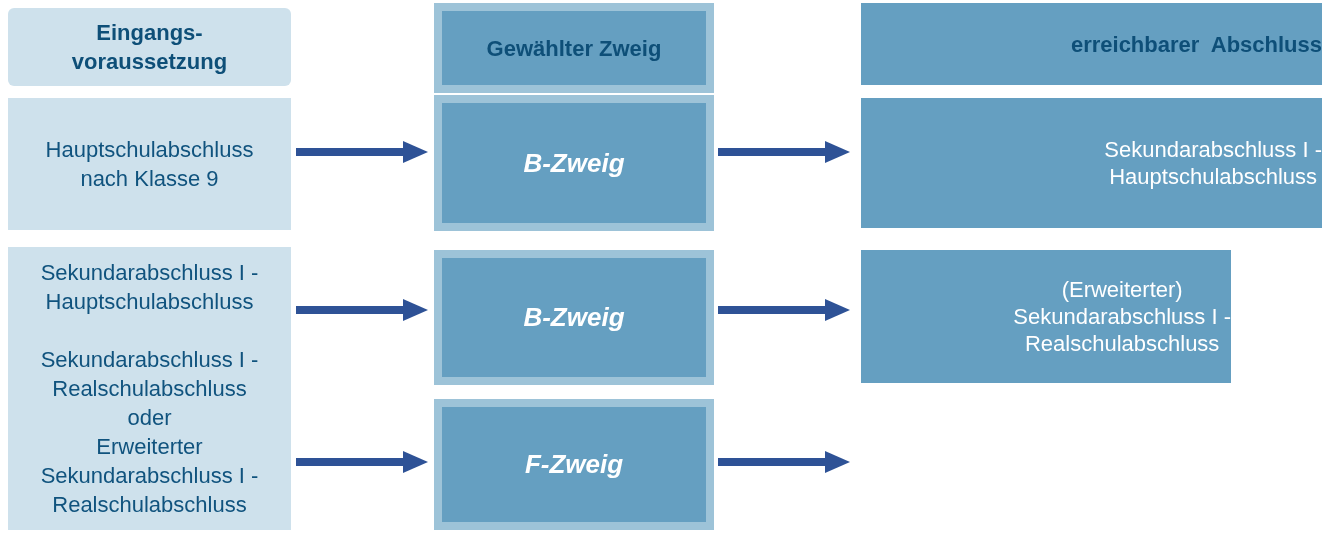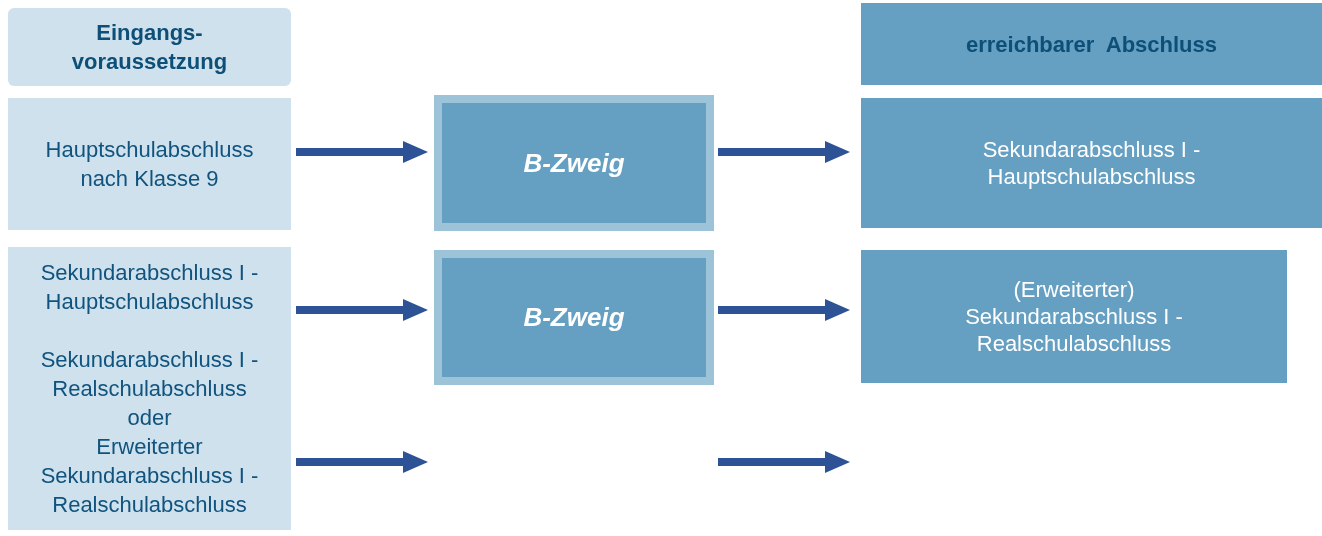--- a/index.html
+++ b/index.html
@@ -35,20 +35,21 @@
     font-size: 26px;
     font-style: italic;
     font-weight: bold;
   }
   
   .solid {
     background: #659fc1;
     color: #ffffff;
     font-size: 22px;
     line-height: 27px;
+    justify-content: flex-end;
   }
   .hdr {
     font-weight: bold;
     font-style: normal;
     color: #0e4f78;
     font-size: 22px;
     line-height: 29px;
   }
   .bold { font-weight: bold; }
   
@@ -90,35 +91,41 @@
 Hauptschulabschluss
 
 Sekundarabschluss I -
 Realschulabschluss
 oder
 Erweiterter
 Sekundarabschluss I -
 Realschulabschluss</span>
   </div>
 
+  <div class="box branch hdr" style="left:434px; top:3px; width:280px; height:90px;">
+    <span class="txt">Gewählter Zweig</span>
+  </div>
   <div class="box branch" style="left:434px; top:95px; width:280px; height:136px;">
     <span class="txt">B-Zweig</span>
   </div>
   <div class="box branch" style="left:434px; top:250px; width:280px; height:135px;">
     <span class="txt">B-Zweig</span>
+  </div>
+  <div class="box branch" style="left:434px; top:399px; width:280px; height:131px;">
+    <span class="txt">F-Zweig</span>
   </div>
 
   <div class="box solid hdr" style="left:861px; top:3px; width:461px; height:82px;">
     <span class="txt">erreichbarer  Abschluss</span>
   </div>
   <div class="box solid" style="left:861px; top:98px; width:461px; height:130px;">
     <span class="txt">Sekundarabschluss I -
 Hauptschulabschluss</span>
   </div>
-  <div class="box solid" style="left:861px; top:250px; width:426px; height:133px;">
+  <div class="box solid" style="left:861px; top:250px; width:370px; height:133px;">
     <span class="txt">(Erweiterter)
 Sekundarabschluss I -
 Realschulabschluss</span>
   </div>
 
   <div class="arrow" style="left:296px; top:141px;">
     <div class="shaft"></div>
     <div class="head"></div>
   </div>
   <div class="arrow" style="left:718px; top:141px;">

